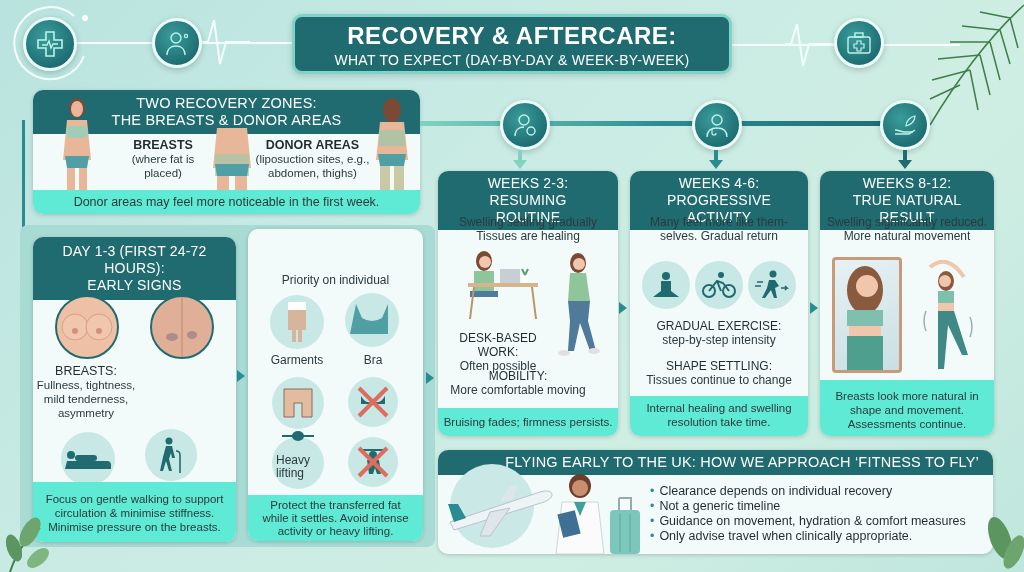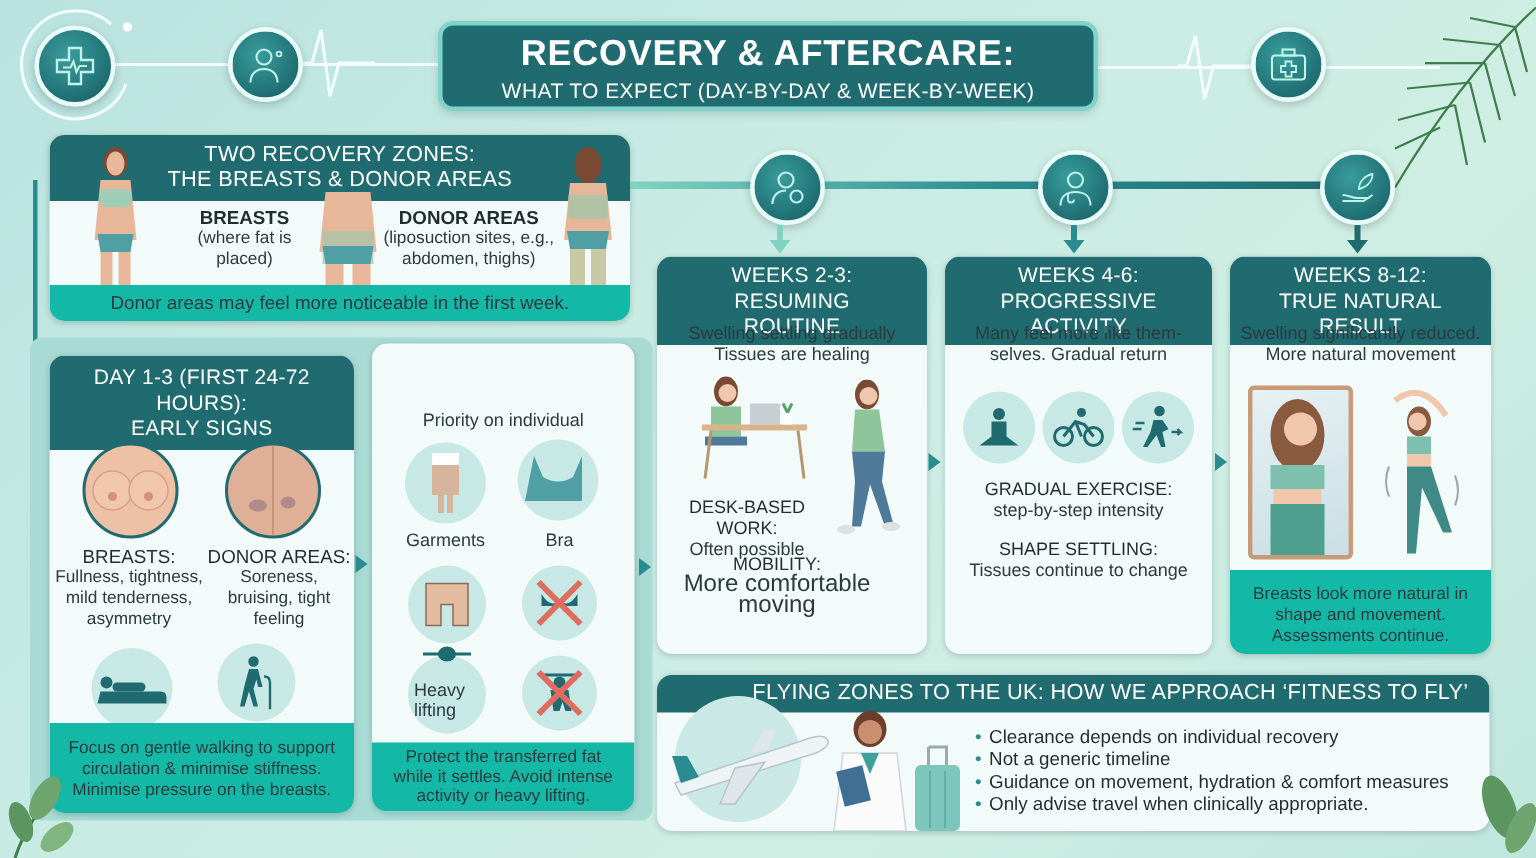--- a/index.html
+++ b/index.html
@@ -28,21 +28,21 @@
   .title-sub { font-size: 14px; margin-top: 2px; letter-spacing: 0.3px; }
   .card {
     position: absolute; background: #f3fbfa; border-radius: 10px; overflow: hidden;
     box-shadow: 0 1px 4px rgba(0,0,0,0.18);
   }
   .card-head {
     background: #1f6b70; color: #fff; text-align: center; font-size: 14px; line-height: 17px;
     padding: 6px 4px; font-weight: 400; letter-spacing: 0.2px;
   }
   .card-foot {
-    position: absolute; left: 0; right: 0; bottom: 0; background: #14b8a6;
+    position: absolute; left: 0; right: 0; bottom: 0; background: #5eead4;
     text-align: center; font-size: 11.5px; line-height: 14px; color: #2b3a3f; padding: 6px 6px;
   }
   .txt-c { text-align: center; }
   .bold-cap { font-weight: 700; font-size: 12.5px; color: #1f2d31; }
   .small { font-size: 11.5px; line-height: 14px; }
   .round-pic {
     position: absolute; border-radius: 50%; background: #c7e8e4;
     display: flex; align-items: center; justify-content: center; overflow: hidden;
   }
   .arrow-right {
@@ -206,24 +206,20 @@
   <div class="round-pic" style="left:117px; top:58px; width:64px; height:64px; border:2px solid #1f6b70; background:#dfb097;">
     <svg width="60" height="60" viewBox="0 0 60 60">
         <line x1="30" y1="0" x2="30" y2="60" stroke="#c99478" stroke-width="1.4"></line>
         <ellipse cx="20" cy="40" rx="6" ry="4" fill="#9c7a85" opacity="0.7"></ellipse>
         <ellipse cx="40" cy="38" rx="5" ry="4" fill="#9c7a85" opacity="0.7"></ellipse>
       </svg>
   </div>
   <div class="abs txt-c" style="left:2px; top:127px; width:102px;">
     <div class="bold-cap" style="font-weight:400; font-size:12.5px;">BREASTS:</div>
     <div class="small">Fullness, tightness, mild tenderness, asymmetry</div>
-  </div>
-  <div class="abs txt-c" style="left:104px; top:127px; width:98px;">
-    <div class="bold-cap" style="font-weight:400; font-size:12.5px;">DONOR AREAS:</div>
-    <div class="small" style="padding:0 14px;">Soreness, bruising, tight feeling</div>
   </div>
   <div class="round-pic" style="left:28px; top:195px; width:54px; height:54px;">
     <svg width="50" height="24" viewBox="0 0 50 24">
         <circle cx="8" cy="8" r="4" fill="#1f6b70"></circle>
         <path d="M4 14 h40 q4 0 4 4 v4 h-46z" fill="#1f6b70"></path>
         <rect x="12" y="8" width="22" height="6" rx="3" fill="#1f6b70"></rect>
       </svg>
   </div>
   <div class="round-pic" style="left:112px; top:192px; width:52px; height:52px;">
     <svg width="24" height="36" viewBox="0 0 24 36">
@@ -310,22 +306,23 @@
       <path d="M12 48 h22 l-2 20 l8 30 h-6 l-10-28 l-6 28 h-6 l2-30z" fill="#4f7a9a"></path>
     <ellipse cx="8" cy="100" rx="6" ry="3" fill="#e0e0e0"></ellipse>
       <ellipse cx="38" cy="98" rx="6" ry="3" fill="#e0e0e0"></ellipse>
   </svg>
   <div class="abs txt-c" style="left:0; top:160px; width:120px;">
     <div class="bold-cap" style="font-weight:400; font-size:12px;">DESK-BASED WORK:</div>
     <div class="small" style="font-size:12px;">Often possible</div>
   </div>
   <div class="abs txt-c" style="left:0; top:198px; width:160px;">
     <div class="bold-cap" style="font-weight:400; font-size:12px;">MOBILITY:</div>
-    <div class="small" style="font-size:16px;">More comfortable moving</div>
-  </div>
+    <div class="small" style="font-size:12px;">More comfortable moving</div>
+  </div>
+  <div class="card-foot" style="height:28px; padding:7px 4px; font-size:11.5px;">Bruising fades; firmness persists.</div>
 </div>
 
 <div class="arrow-right" style="left:619px; top:302px;"></div>
 
 <div class="card" style="left:630px; top:171px; width:178px; height:265px;">
   <div class="card-head" style="font-size:14px; padding:4px 4px;">
     <div>WEEKS 4-6:</div>
     <div>PROGRESSIVE ACTIVITY</div>
   </div>
   <div class="abs txt-c small" style="left:14px; top:44px; width:150px; font-size:12px;">Many feel more like them-selves. Gradual return</div>
@@ -351,20 +348,21 @@
       </svg>
   </div>
   <div class="abs txt-c" style="left:0; top:188px; width:178px;">
     <div class="bold-cap" style="font-weight:400; font-size:12px;">SHAPE SETTLING:</div>
     <div class="small" style="font-size:12px;">Tissues continue to change</div>
   </div>
   <div class="abs txt-c" style="left:0; top:148px; width:178px;">
     <div class="bold-cap" style="font-weight:400; font-size:12px;">GRADUAL EXERCISE:</div>
     <div class="small" style="font-size:12px;">step-by-step intensity</div>
   </div>
+  <div class="card-foot" style="height:40px; padding:5px 10px; font-size:11.5px;">Internal healing and swelling resolution take time.</div>
 </div>
 
 <div class="arrow-right" style="left:810px; top:302px;"></div>
 
 <div class="card" style="left:820px; top:171px; width:174px; height:265px;">
   <div class="card-head" style="font-size:14px; padding:4px 4px;">
     <div>WEEKS 8-12:</div>
     <div>TRUE NATURAL RESULT</div>
   </div>
   <div class="abs txt-c small" style="left:4px; top:44px; width:166px; font-size:12px;">Swelling significantly reduced. More natural movement</div>
@@ -383,21 +381,21 @@
       <circle cx="33" cy="24" r="6" fill="#f0c6ad"></circle>
     <path d="M26 34 h16 v12 h-16z" fill="#7fbfae"></path>
       <path d="M26 46 h16 v8 h-16z" fill="#f0c6ad"></path>
     <path d="M26 54 h16 l14 44 h-6 l-14-30 l-4 44 h-6z" fill="#3f8a86"></path>
     <path d="M14 54 q-4 10 0 20 M58 60 q4 10 0 20" fill="none" stroke="#9aa" stroke-width="1.4"></path>
   </svg>
   <div class="card-foot" style="height:56px; padding:9px 10px; font-size:11.5px;">Breasts look more natural in shape and movement. Assessments continue.</div>
 </div>
 
 <div class="card" style="left:438px; top:450px; width:555px; height:104px;">
-  <div class="card-head" style="text-align:right; padding:4px 14px; font-size:14.5px;">FLYING ZONES TO THE UK: HOW WE APPROACH ‘FITNESS TO FLY’</div>
+  <div class="card-head" style="text-align:right; padding:4px 14px; font-size:14.5px;">FLYING EARLY TO THE UK: HOW WE APPROACH ‘FITNESS TO FLY’</div>
   <div class="abs" style="left:12px; top:14px; width:84px; height:84px; border-radius:50%; background:#c9e8e6;"></div>
   <svg class="abs" style="left:6px; top:28px;" width="110" height="64" viewBox="0 0 110 64">
     <path d="M6 44 l90 -30 q10 -3 12 2 q1 4 -8 8 l-90 28z" fill="#eef3f5" stroke="#b7c4ca"></path>
     <path d="M10 44 l-6 -18 l10 0 l8 14z" fill="#2a8c91"></path>
     <path d="M46 34 l-10 24 l10 0 l20 -28z" fill="#dfe6ea" stroke="#b7c4ca"></path>
     <path d="M56 24 l10 -16 l8 0 l-6 14z" fill="#dfe6ea"></path>
   </svg>
   <svg class="abs" style="left:112px; top:22px;" width="60" height="82" viewBox="0 0 60 82">
     <ellipse cx="30" cy="14" rx="11" ry="12" fill="#6b3f2c"></ellipse>
       <circle cx="30" cy="16" r="8" fill="#c98f6f"></circle>

